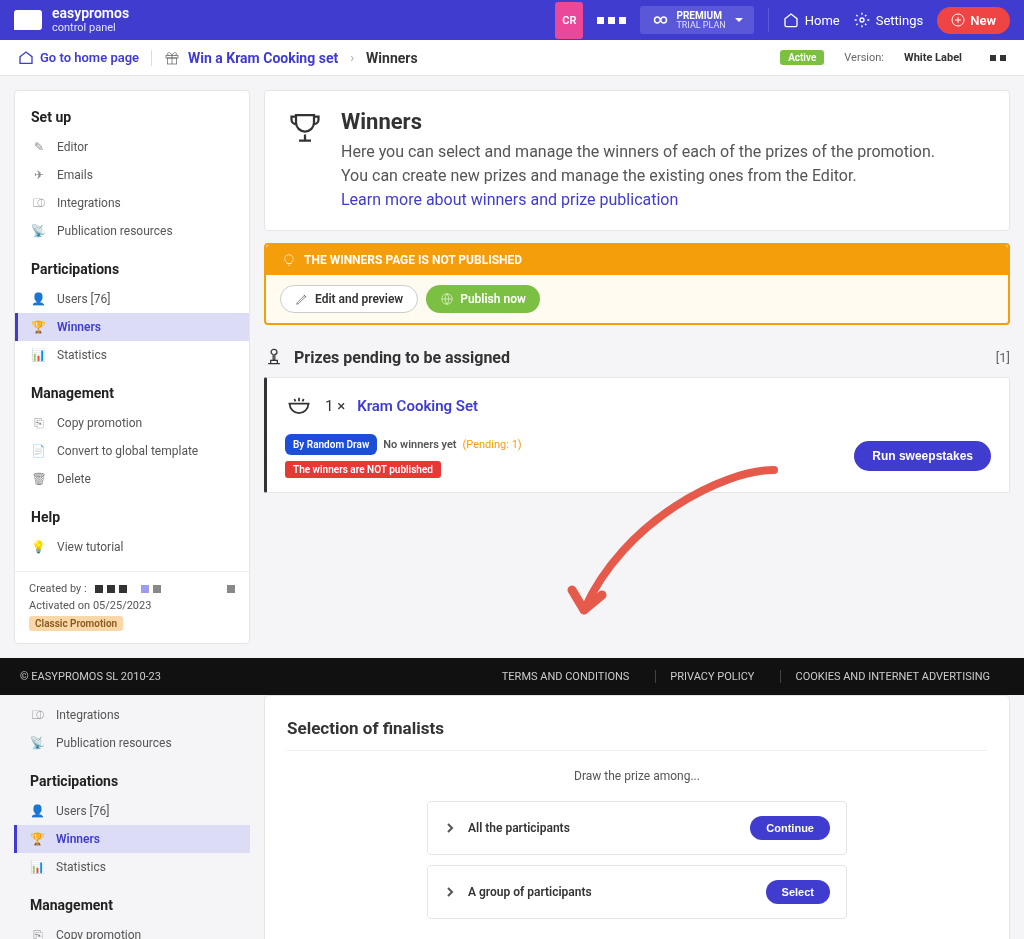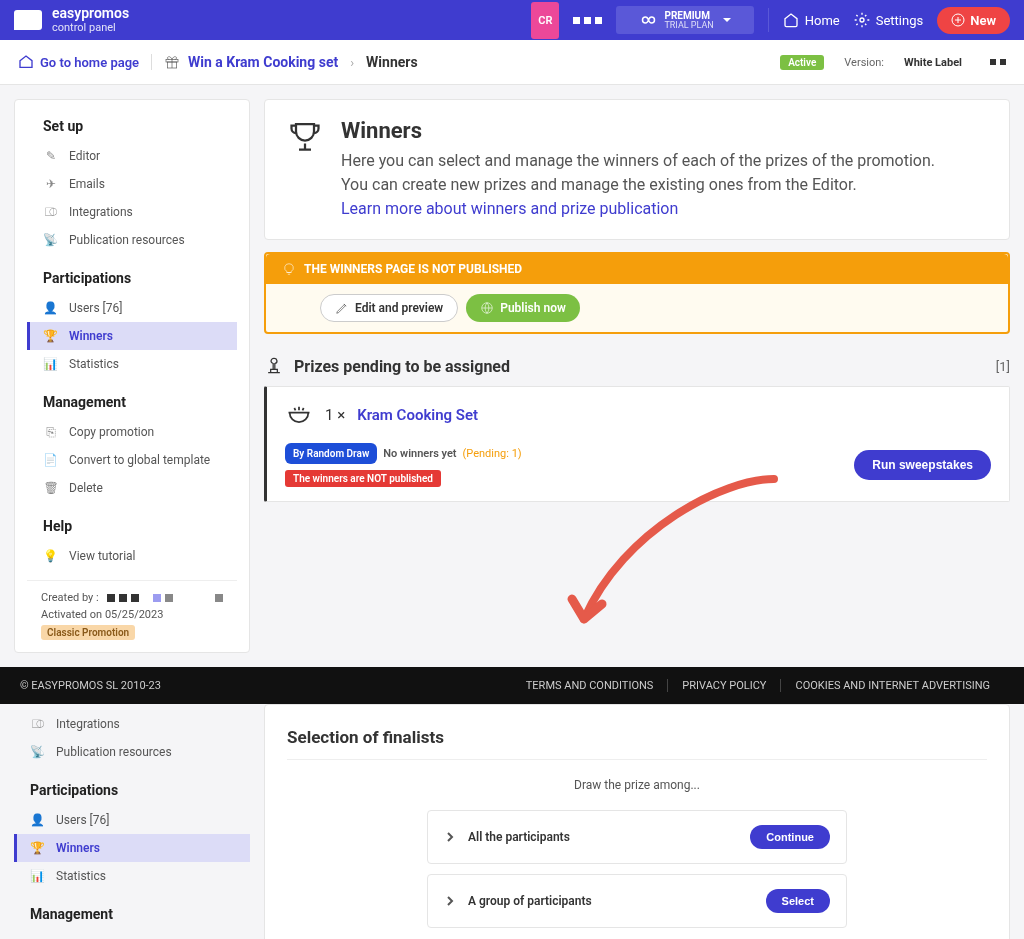--- a/index.html
+++ b/index.html
@@ -7,77 +7,77 @@
 .topbar { background: #3f3ccf; color: #fff; display: flex; align-items: center; height: 40px; padding: 0 14px; }
 .logo { display: flex; align-items: center; gap: 10px; }
 .logo-icon { width: 28px; height: 20px; background: #fff; border-radius: 3px 3px 3px 0; position: relative; }
 .logo-text { display: flex; flex-direction: column; line-height: 1.1; }
 .logo-title { font-weight: 600; font-size: 14px; }
 .logo-sub { font-size: 11px; opacity: 0.85; }
 .topbar-right { margin-left: auto; display: flex; align-items: center; gap: 14px; }
 .cr-badge { background: #ec4899; color: #fff; font-size: 11px; padding: 12px 7px; border-radius: 3px; font-weight: 600; }
 .dots { display: flex; gap: 4px; }
 .dot { width: 7px; height: 7px; background: #fff; }
-.premium-box { background: #5a58d8; display: flex; align-items: center; padding: 4px 22px; border-radius: 3px; gap: 8px; }
+.premium-box { background: #5a58d8; display: flex; align-items: center; padding: 4px 10px; border-radius: 3px; gap: 8px; }
 .premium-text { display: flex; flex-direction: column; line-height: 1.1; }
 .premium-title { font-size: 10px; font-weight: 700; }
 .premium-sub { font-size: 9px; opacity: 0.8; }
 .top-link { display: flex; align-items: center; gap: 6px; color: #fff; font-size: 13px; cursor: pointer; }
 .btn-new { background: #ef4444; color: #fff; padding: 6px 14px; border-radius: 14px; font-weight: 600; display: flex; align-items: center; gap: 5px; font-size: 13px; cursor: pointer; }
-.breadcrumb-bar { background: #fff; border-bottom: 1px solid #e5e5e5; height: 45px; display: flex; align-items: center; padding: 0 18px; gap: 12px; }
+.breadcrumb-bar { background: #fff; border-bottom: 1px solid #e5e5e5; height: 36px; display: flex; align-items: center; padding: 0 18px; gap: 12px; }
 .bc-home { color: #3f3ccf; font-size: 13px; font-weight: 600; border-right: 1px solid #ddd; padding-right: 12px; display: flex; align-items: center; gap: 6px; cursor: pointer; }
 .bc-promo { color: #3f3ccf; font-size: 14px; font-weight: 700; display: flex; align-items: center; gap: 8px; }
 .bc-sep { color: #aaa; }
 .bc-winners { color: #333; font-weight: 700; font-size: 14px; }
 .bc-right { margin-left: auto; display: flex; align-items: center; gap: 20px; font-size: 11px; }
 .badge-active { background: #7cc043; color: #fff; padding: 2px 8px; border-radius: 3px; font-weight: 600; font-size: 10px; }
 .version-label { color: #666; }
 .version-val { font-weight: 700; }
 .dots-small { display: flex; gap: 4px; margin-left: 8px; }
 .dot-s { width: 6px; height: 6px; background: #333; }
 .main-layout { display: flex; gap: 14px; padding: 14px; align-items: flex-start; }
-.sidebar { width: 236px; background: #fff; border: 1px solid #e5e5e5; border-radius: 4px; padding: 12px 12px; flex-shrink: 0; }
+.sidebar { width: 236px; background: #fff; border: 1px solid #e5e5e5; border-radius: 4px; padding: 12px 0; flex-shrink: 0; }
 .sb-section-title { font-weight: 700; font-size: 14px; padding: 6px 16px 8px; color: #222; }
 .sb-item { display: flex; align-items: center; gap: 10px; padding: 6px 16px; font-size: 12px; color: #555; cursor: pointer; }
 .sb-item.active { background: #dcdcf7; border-left: 3px solid #3f3ccf; padding-left: 13px; color: #3f3ccf; font-weight: 600; }
 .sb-icon { width: 16px; height: 16px; display: inline-flex; align-items: center; justify-content: center; color: #888; }
 .sb-item.active .sb-icon { color: #3f3ccf; }
 .sb-meta { padding: 10px 14px 0; font-size: 11px; color: #555; border-top: 1px solid #eee; margin-top: 10px; }
 .sb-meta-row { display: flex; align-items: center; gap: 4px; margin-bottom: 4px; }
 .badge-classic { background: #f9d7a8; color: #8a5a1a; font-size: 10px; padding: 2px 6px; border-radius: 3px; font-weight: 600; display: inline-block; margin-top: 4px; }
 .sb-blocks { display: flex; gap: 4px; margin-left: 4px; }
 .sb-block { width: 8px; height: 8px; background: #333; }
 .content { flex: 1; display: flex; flex-direction: column; gap: 12px; }
 .card { background: #fff; border: 1px solid #e5e5e5; border-radius: 4px; }
 .winners-header { padding: 18px 22px; display: flex; gap: 18px; }
 .trophy-icon { width: 36px; height: 36px; flex-shrink: 0; }
 .winners-title { font-size: 22px; font-weight: 700; margin-bottom: 6px; }
 .winners-desc { font-size: 16px; color: #555; line-height: 1.5; }
 .learn-more { color: #3f3ccf; cursor: pointer; }
 .warning-bar { background: #f59e0b; color: #fff; padding: 8px 16px; font-size: 12px; font-weight: 700; display: flex; align-items: flex-start; gap: 8px; border-radius: 4px 4px 0 0; }
 .warning-box { border: 2px solid #f59e0b; border-radius: 4px; background: #fffbf0; }
-.warning-actions { padding: 10px 14px; display: flex; gap: 8px; margin-left: 40px; }
+.warning-actions { padding: 10px 14px; display: flex; gap: 8px; }
 .btn-outline { background: #fff; border: 1px solid #ccc; border-radius: 16px; padding: 6px 14px; font-size: 12px; font-weight: 600; display: flex; align-items: center; gap: 6px; cursor: pointer; }
 .btn-green { background: #7cc043; color: #fff; border-radius: 16px; padding: 6px 14px; font-size: 12px; font-weight: 600; display: flex; align-items: center; gap: 6px; cursor: pointer; border: none; }
 .prizes-header { display: flex; align-items: center; gap: 10px; padding: 10px 0; }
 .prizes-title { font-size: 16px; font-weight: 700; }
 .prizes-count { margin-left: auto; color: #666; font-size: 13px; }
 .prize-card { background: #fff; border: 1px solid #e5e5e5; border-left: 3px solid #333; border-radius: 2px; padding: 14px 18px; }
 .prize-top { display: flex; align-items: center; gap: 12px; margin-bottom: 14px; }
 .prize-qty { font-size: 15px; }
 .prize-name { color: #3f3ccf; font-weight: 600; font-size: 15px; cursor: pointer; }
 .prize-bottom { display: flex; align-items: center; gap: 6px; flex-wrap: wrap; }
 .tag-black { background: #1d4ed8; color: #fff; font-size: 10px; padding: 5px 8px; border-radius: 6px; font-weight: 600; }
 .tag-gray { color: #555; font-size: 11px; font-weight: 600; }
 .tag-orange { color: #f59e0b; font-size: 11px; }
 .tag-red { background: #e53935; color: #fff; font-size: 10px; padding: 3px 8px; border-radius: 3px; font-weight: 600; display: inline-block; margin-top: 6px; }
 .btn-run { background: #3f3ccf; color: #fff; border-radius: 18px; padding: 8px 18px; font-size: 12px; font-weight: 600; margin-left: auto; cursor: pointer; border: none; }
 .prize-flex { display: flex; align-items: center; }
 .footer { background: #111; color: #ccc; font-size: 11px; padding: 12px 20px; display: flex; align-items: center; }
-.footer-links { margin-left: auto; display: flex; gap: 0; }
+.footer-links { margin-left: auto; display: flex; gap: 12px; }
 .footer-link { padding: 0 14px; border-left: 1px solid #444; cursor: pointer; }
 .footer-link:first-child { border-left: none; }
 .sidebar2 { width: 236px; padding: 6px 0; flex-shrink: 0; }
 .panel-selection { background: #fff; border: 1px solid #e5e5e5; border-radius: 4px; padding: 22px; }
 .sel-title { font-size: 17px; font-weight: 700; margin-bottom: 10px; padding-bottom: 12px; border-bottom: 1px solid #eee; }
 .sel-sub { text-align: center; color: #555; font-size: 12px; margin: 18px 0; }
 .option-row { border: 1px solid #e5e5e5; border-radius: 4px; padding: 14px 16px; margin: 10px auto; max-width: 420px; display: flex; align-items: center; gap: 12px; }
 .option-label { font-size: 12px; font-weight: 600; }
 .btn-primary { background: #3f3ccf; color: #fff; border-radius: 16px; padding: 6px 16px; font-size: 11px; font-weight: 600; margin-left: auto; cursor: pointer; border: none; }
 .arrow-annotation { position: absolute; pointer-events: none; }

